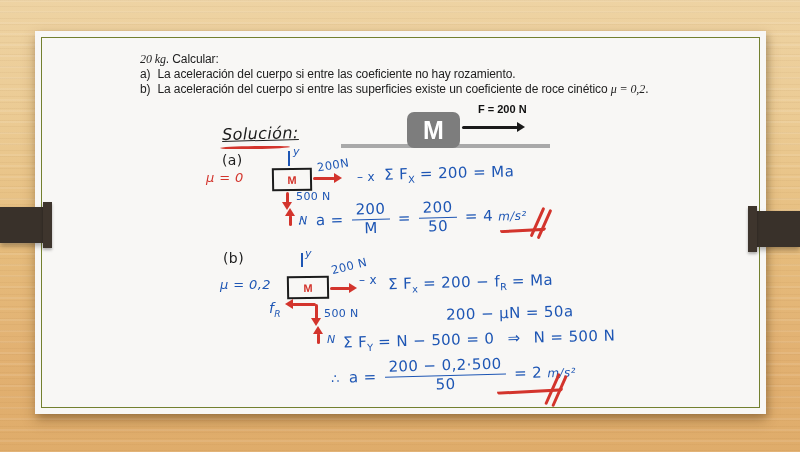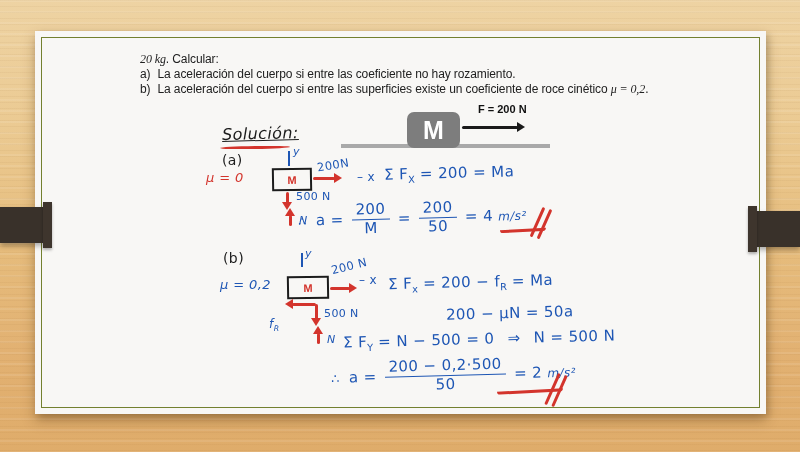--- a/index.html
+++ b/index.html
@@ -144,21 +144,21 @@
   <div class="hw blk" style="left:223px; top:250px; font-size:14px;">(b)</div>
   <div class="hw blue" style="left:220px; top:277px; font-size:13px; font-style:italic;">μ = 0,2</div>
 
   <div class="axis-line" style="left:301px; top:253px; height:14px;"></div>
   <div class="hw blue" style="left:305px; top:247px; font-size:11px; font-style:italic;">y</div>
   <div class="fbd-box red" style="left:287px; top:276px; width:42px; height:23px; transform:rotate(-1deg);">M</div>
   <div class="hw blue" style="left:331px; top:259px; font-size:11.5px; transform:rotate(-14deg);">200 N</div>
   <div class="arrow h right red" style="left:330px; top:287px; width:20px;"></div>
   <div class="hw blue" style="left:359px; top:273px; font-size:12px;">– x</div>
   <div class="arrow h leftward red" style="left:292px; top:303px; width:24px;"></div>
-  <div class="hw blue" style="left:269px; top:317px; font-size:12px; font-style:italic;"><span>f</span><sub class="s">R</sub></div>
+  <div class="hw blue" style="left:269px; top:300px; font-size:14px; font-style:italic;"><span>f</span><sub class="s">R</sub></div>
   <div class="arrow v down red" style="left:315px; top:304px; height:15px;"></div>
   <div class="hw blue" style="left:324px; top:307px; font-size:11px;">500 N</div>
   <div class="arrow v up red" style="left:317px; top:333px; height:11px;"></div>
   <div class="hw blue" style="left:327px; top:333px; font-size:11px; font-style:italic;">N</div>
 
   <div class="hw blue eq rot1" style="left:388px; top:273px;">
     <span>Σ F</span><sub class="s">x</sub><span> = 200 − f</span><sub class="s">R</sub><span> = Ma</span>
   </div>
   <div class="hw blue eq rot1" style="left:446px; top:304px;">200 − μN = 50a</div>
   <div class="hw blue eq rot1" style="left:343px; top:330px;">

